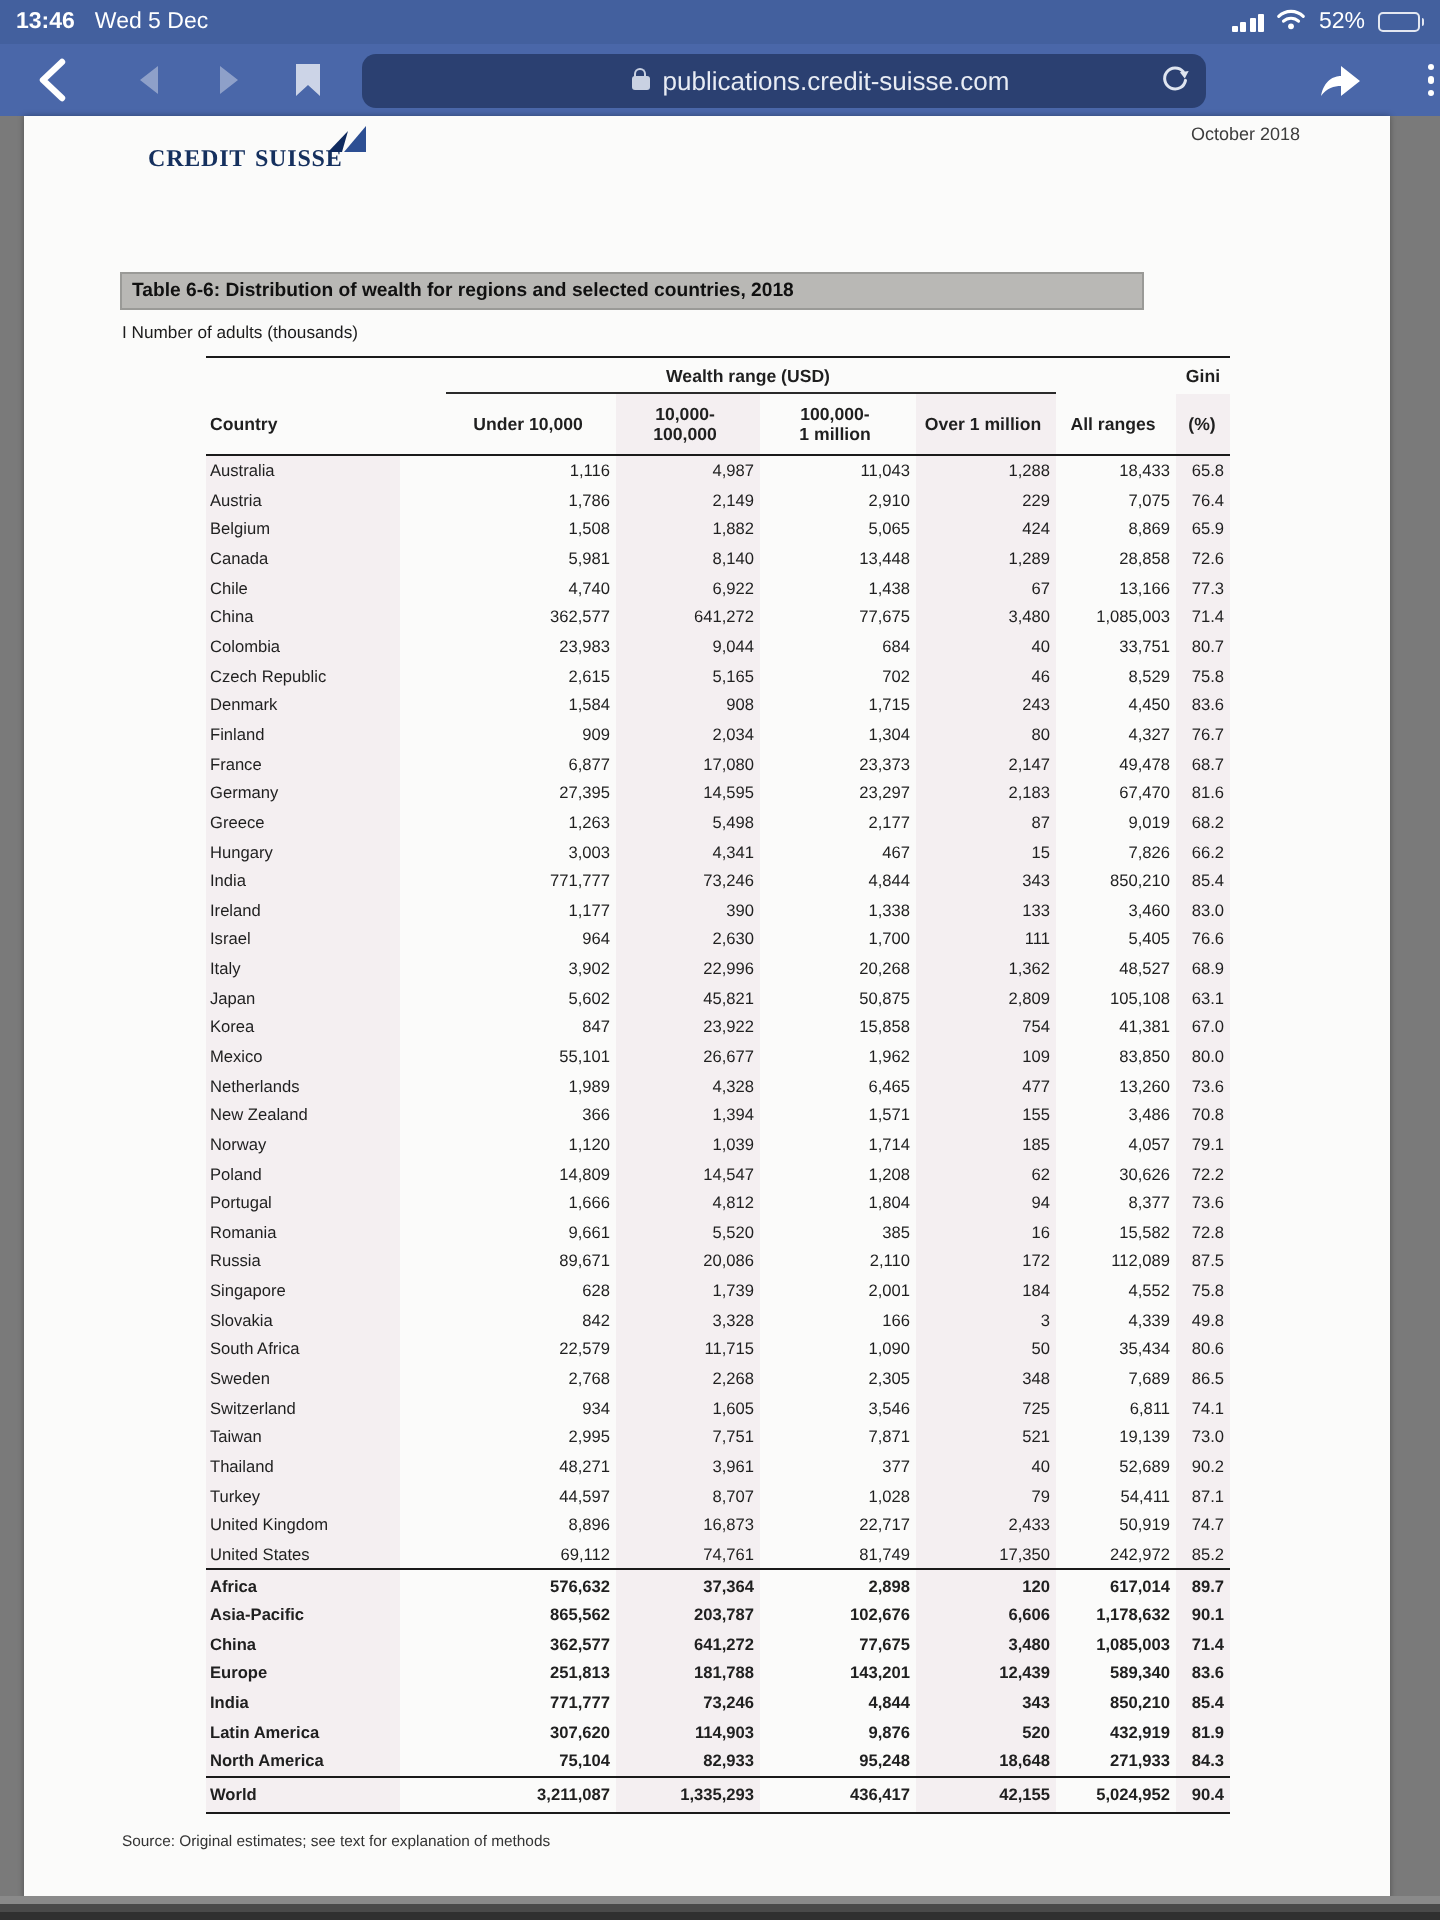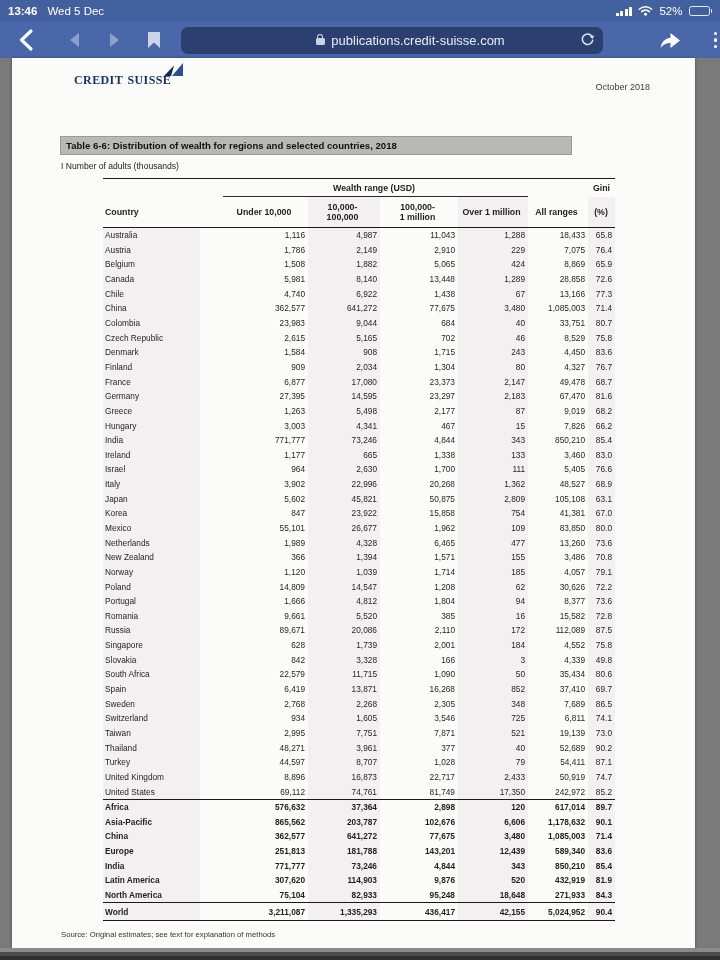--- a/index.html
+++ b/index.html
@@ -41,21 +41,21 @@
 
   
   .viewer{position:absolute;top:58px;left:0;width:591px;height:902px;background:#7a7a7a;}
   .page{position:absolute;top:0;left:12px;width:683px;height:892px;background:#fbfbfa;box-shadow:0 0 3px rgba(0,0,0,.35);}
   .bottom-band{position:absolute;left:0;top:890px;width:720px;height:12px;
     background:linear-gradient(#8a8a8a 0 4px,#4a4a4a 4px 8px,#303030 8px);}
 
   .logo{position:absolute;top:12px;left:62px;color:#15305e;font-family:"Liberation Serif",serif;letter-spacing:.4px;white-space:nowrap;}
   .logo .lg{font-size:12px;font-weight:700;}
   .sails{position:absolute;top:-9px;right:-14px;}
-  .issue-date{position:absolute;top:24px;right:45px;font-size:9px;color:#3c3c3c;}
+  .issue-date{position:absolute;top:4px;right:45px;font-size:9px;color:#3c3c3c;}
 
   .table-wrap{position:absolute;top:78px;left:48px;width:512px;}
   .table-title{background:#b9b8b5;border:1px solid #9a9a97;color:#111;font-size:9.6px;font-weight:700;
     padding:3px 5px;box-sizing:border-box;}
   .table-sub{font-size:8.6px;color:#1c1c1c;margin:6px 0 7px 1px;}
 
   table.doc-table{border-collapse:collapse;table-layout:fixed;width:512px;color:#1f1f1f;margin-left:43px;}
   table.doc-table th,table.doc-table td{padding:0 3px 0 0;font-weight:400;}
   col.w0{width:120px}col.w1{width:85px}col.w2{width:72px}col.w3{width:78px}col.w4{width:70px}col.w5{width:60px}col.w6{width:27px}
 
@@ -320,21 +320,21 @@
               <td class="c1">771,777</td>
               <td class="c2">73,246</td>
               <td class="c3">4,844</td>
               <td class="c4">343</td>
               <td class="c5">850,210</td>
               <td class="c6">85.4</td>
             </tr>
             <tr>
               <td class="c0">Ireland</td>
               <td class="c1">1,177</td>
-              <td class="c2">665</td>
+              <td class="c2">390</td>
               <td class="c3">1,338</td>
               <td class="c4">133</td>
               <td class="c5">3,460</td>
               <td class="c6">83.0</td>
             </tr>
             <tr>
               <td class="c0">Israel</td>
               <td class="c1">964</td>
               <td class="c2">2,630</td>
               <td class="c3">1,700</td>
@@ -462,29 +462,20 @@
             <tr>
               <td class="c0">South Africa</td>
               <td class="c1">22,579</td>
               <td class="c2">11,715</td>
               <td class="c3">1,090</td>
               <td class="c4">50</td>
               <td class="c5">35,434</td>
               <td class="c6">80.6</td>
             </tr>
             <tr>
-              <td class="c0">Spain</td>
-              <td class="c1">6,419</td>
-              <td class="c2">13,871</td>
-              <td class="c3">16,268</td>
-              <td class="c4">852</td>
-              <td class="c5">37,410</td>
-              <td class="c6">69.7</td>
-            </tr>
-            <tr>
               <td class="c0">Sweden</td>
               <td class="c1">2,768</td>
               <td class="c2">2,268</td>
               <td class="c3">2,305</td>
               <td class="c4">348</td>
               <td class="c5">7,689</td>
               <td class="c6">86.5</td>
             </tr>
             <tr>
               <td class="c0">Switzerland</td>

